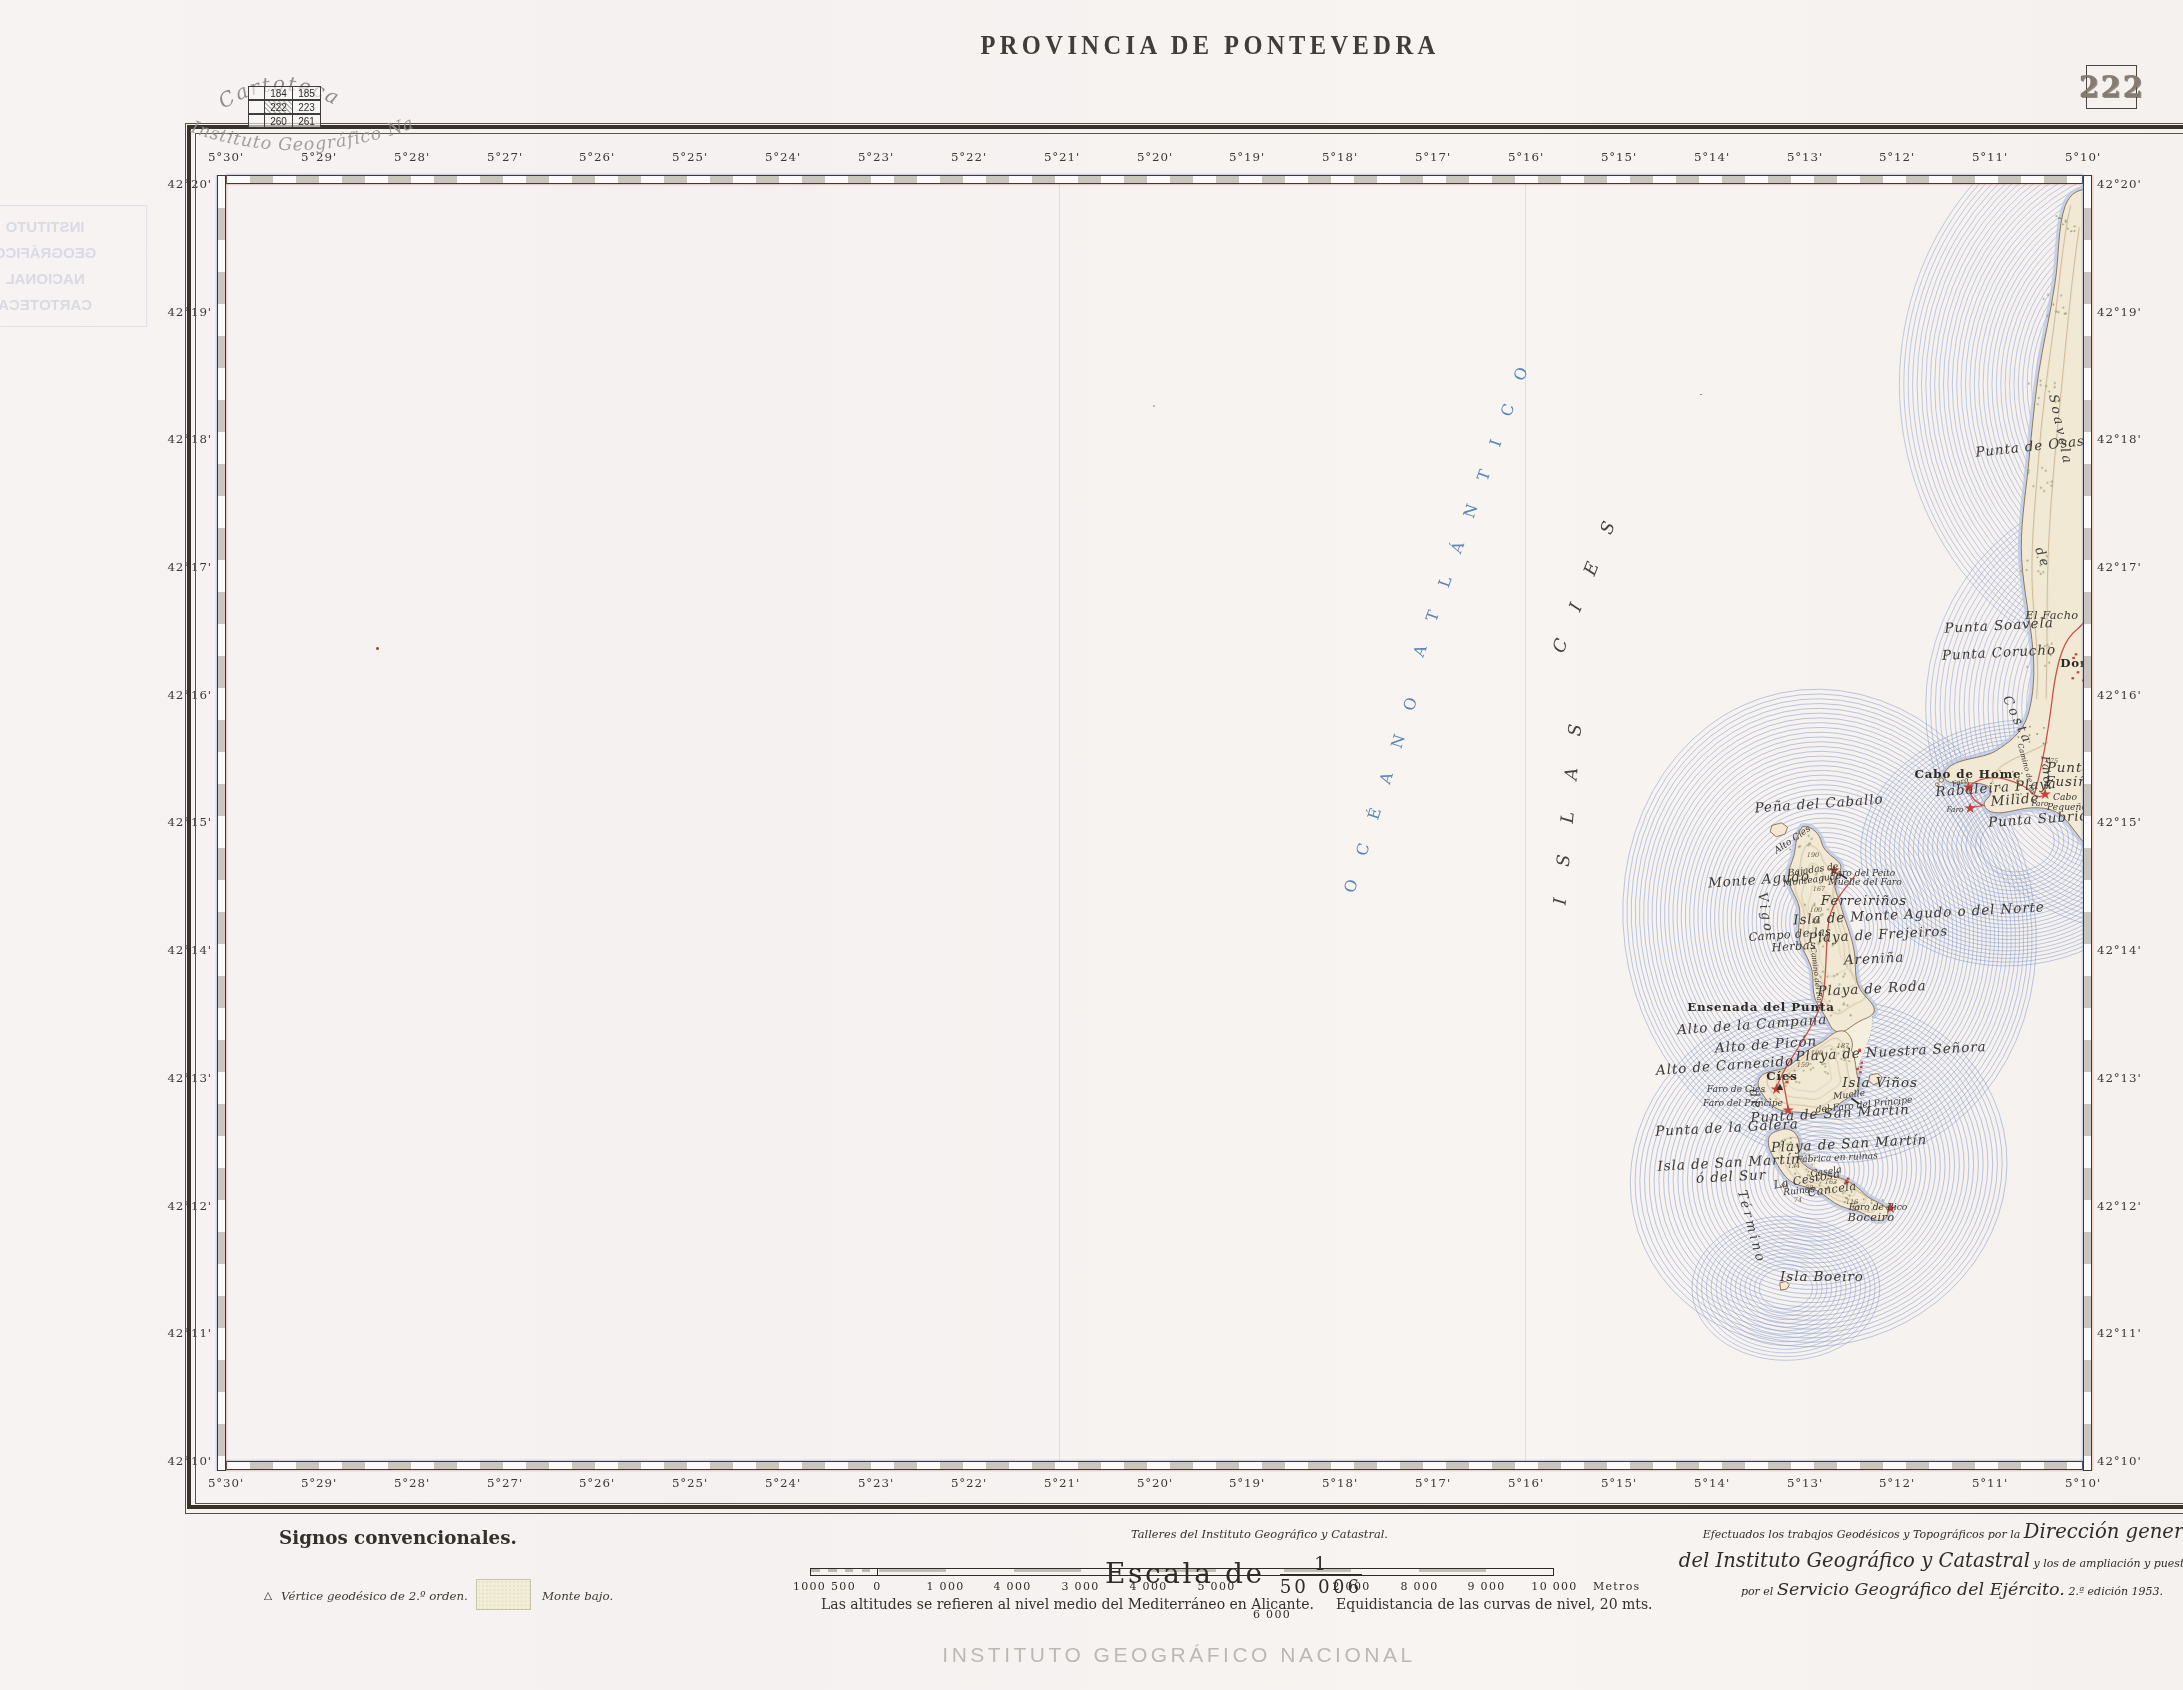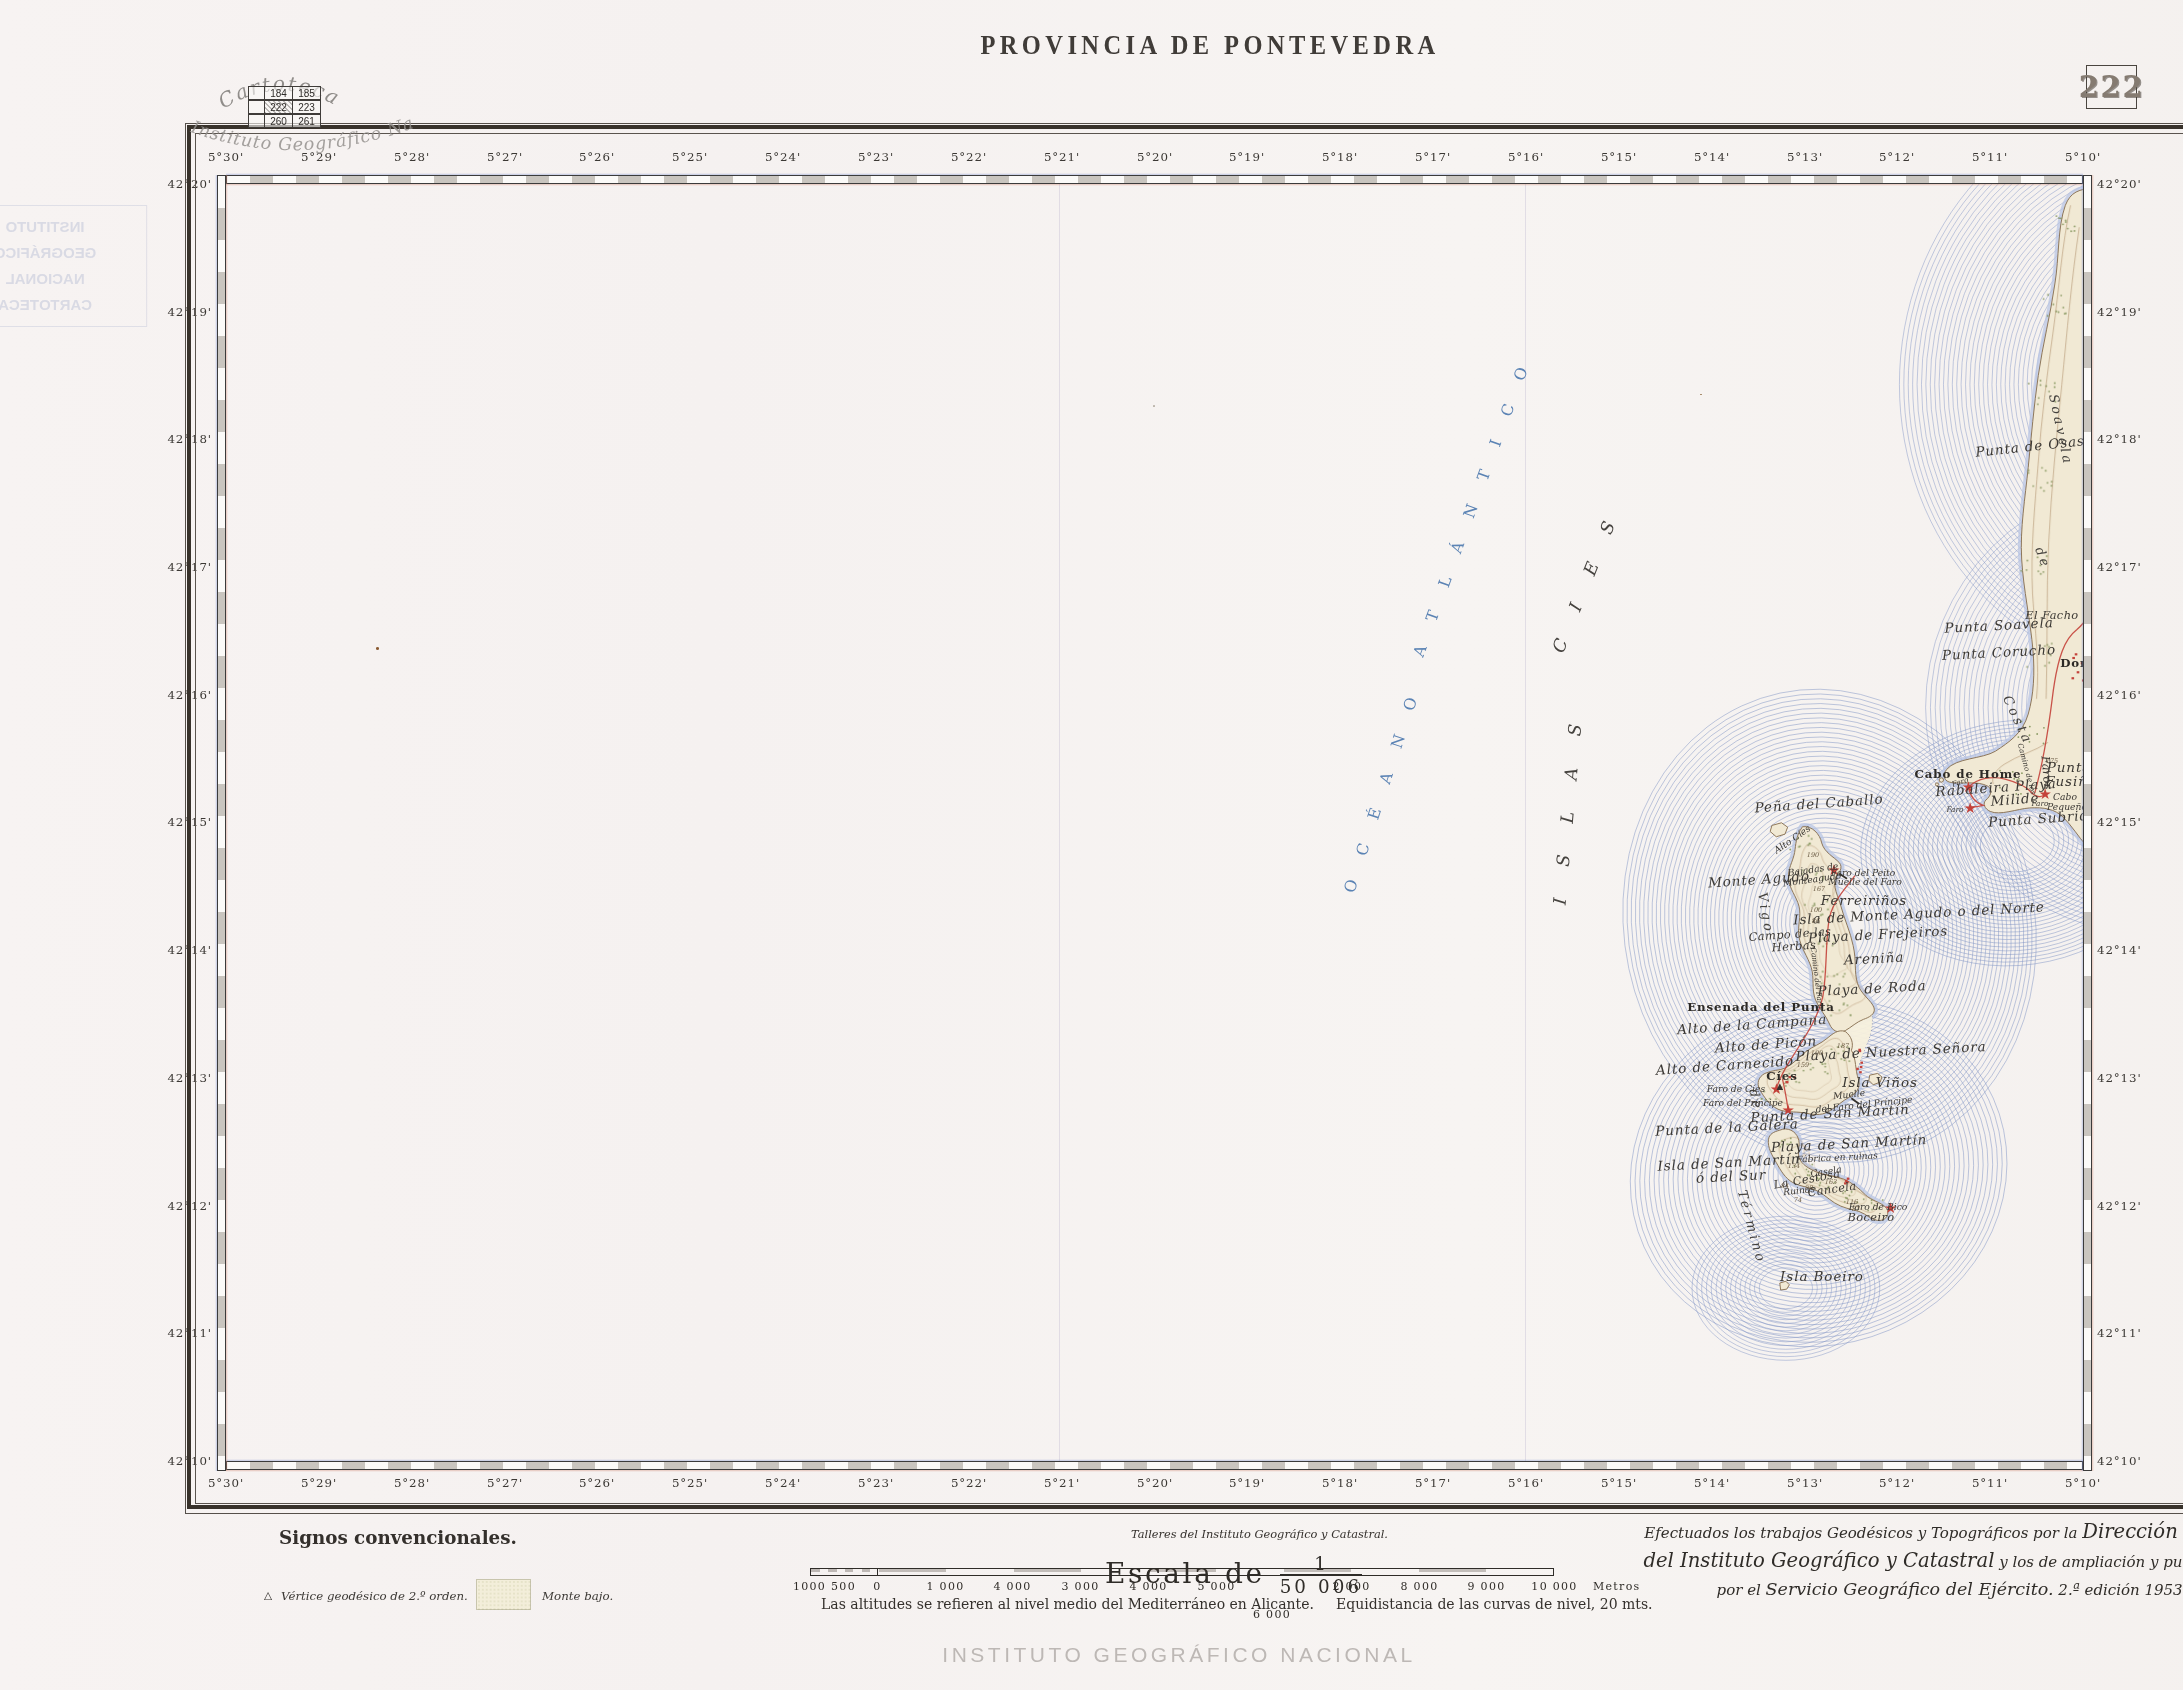--- a/index.html
+++ b/index.html
@@ -86,21 +86,21 @@
   .sbar{position:absolute;left:810px;top:1568px;width:744px;height:7.9px;border:0.9px solid #2f2c28;
         background:repeating-linear-gradient(90deg,transparent 0 68px,rgba(60,50,40,.28) 68px 135px);
         background-size:100% 55%;background-repeat:no-repeat;box-sizing:border-box;}
   .sbar-ext{position:absolute;left:810px;top:1568px;width:68px;height:7.9px;border:0.9px solid #2f2c28;
         background:repeating-linear-gradient(90deg,rgba(60,50,40,.3) 0 8.5px,transparent 8.5px 17px);
         background-size:100% 55%;background-repeat:no-repeat;box-sizing:border-box;}
   .sb-lab{position:absolute;font-size:11px;color:#2f2c28;letter-spacing:1.3px;white-space:nowrap;}
   .note{position:absolute;font-size:14px;color:#34302c;white-space:nowrap;}
   .credits{position:absolute;left:1629px;top:1519px;width:646px;text-align:center;
            font-style:italic;color:#2f2c28;}
-  .cr-sm{font-size:15px;}
+  .cr-sm{font-size:11px;}
   .cr-lg{font-size:19.6px;font-family:"DejaVu Serif",serif;}
   .cr-md{font-size:17.5px;}
   .watermark{position:absolute;left:786px;top:1643px;width:786px;text-align:center;
              font-family:"Liberation Sans",sans-serif;font-size:21px;letter-spacing:3.5px;color:#bdb8b5;}
   .speck{position:absolute;border-radius:50%;}
 </style>
 </head>
 <body>
 
 <div class="page">

